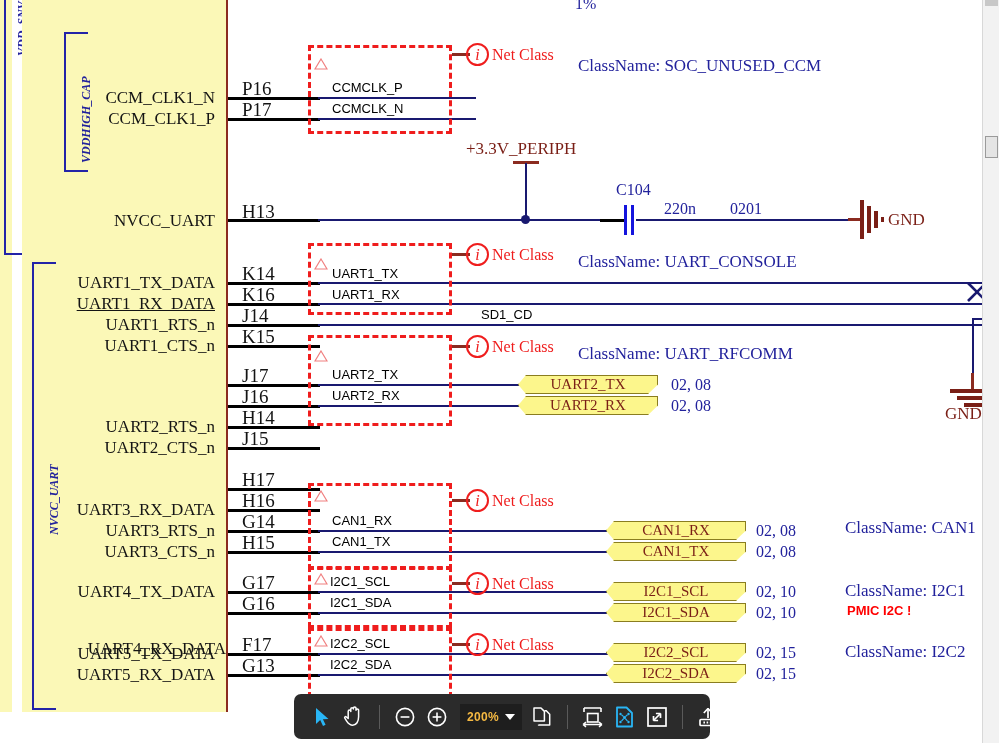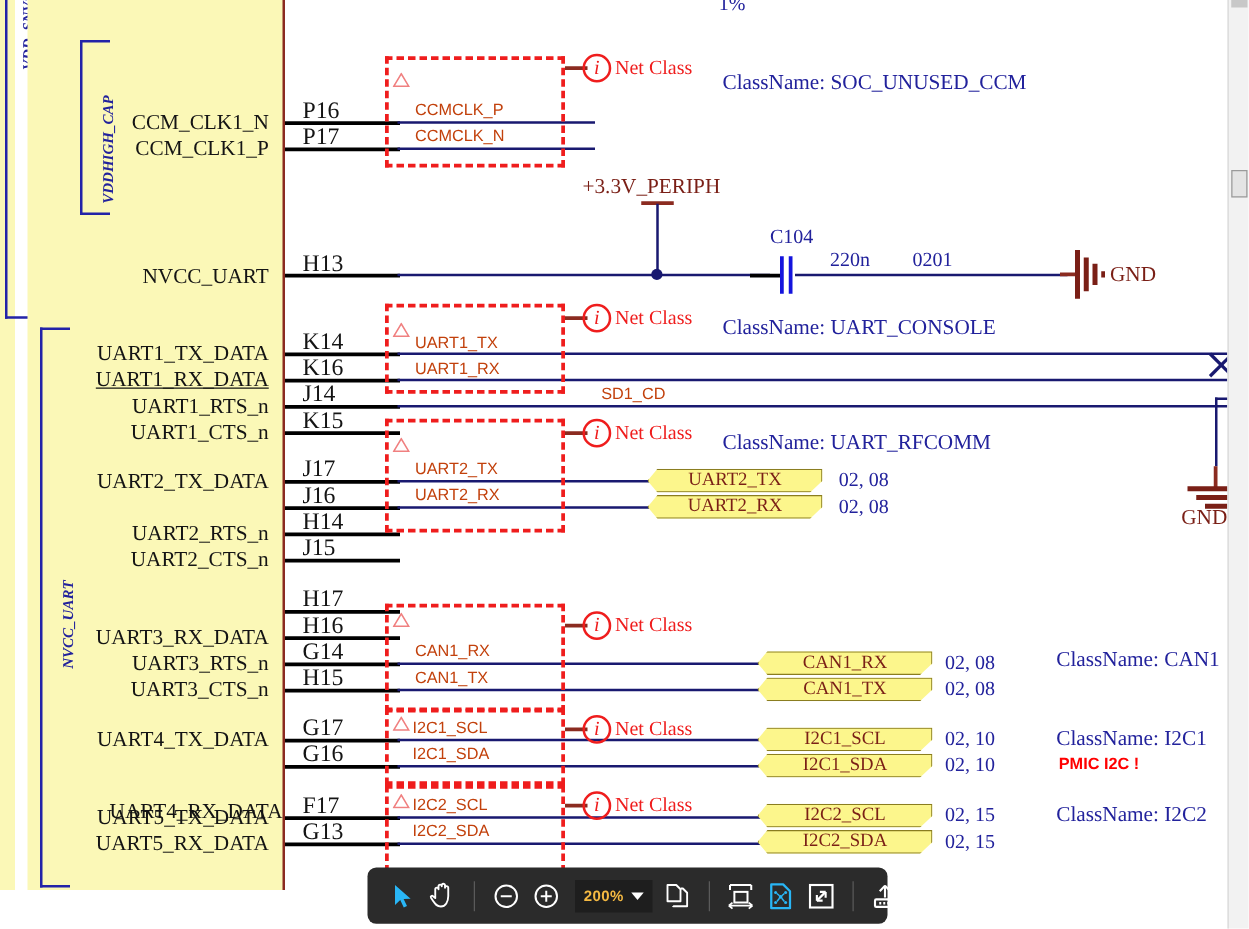--- a/index.html
+++ b/index.html
@@ -34,21 +34,21 @@
     background: #fbf8b7; border-right: 2px solid #8b2b20;
   }
   .chip-body.left-edge { left: 0px; width: 12px; border-right: none; }
 
   
   .t { position: absolute; white-space: nowrap; line-height: 1; }
   .pinname { font-size: 17px; color: #141414; text-align: right;
              font-family: "Liberation Serif", serif; }
   .pinnum  { font-size: 19px; color: #141414;
              font-family: "Liberation Serif", serif; }
-  .netlabel{ font-size: 13px; color: #c2410c;
+  .netlabel{ font-size: 13px; color: #000000;
              font-family: "Liberation Sans", sans-serif; }
   .classname { font-size: 17px; color: #22229c;
                font-family: "Liberation Serif", serif; }
   .netclass-txt { font-size: 16px; color: #ef1d1d;
                   font-family: "Liberation Serif", serif; }
   .powername { font-size: 17px; color: #7a1f16;
                font-family: "Liberation Serif", serif; }
   .val { font-size: 16px; color: #22229c;
          font-family: "Liberation Serif", serif; }
   .sheetref { font-size: 16px; color: #22229c;
@@ -237,21 +237,20 @@
     </svg>
 
     <div class="vwire-blue" style="left:972px; top:318px; height:55px;"></div>
     <div class="wire-blue" style="left:972px; top:318px; width:27px;"></div>
     <div class="wire-red" style="left:971px; top:373px; width:3px; height:18px;"></div>
     <div class="gnd-bar" style="left:950px; top:389px; width:46px; height:4px;"></div>
     <div class="gnd-bar" style="left:957px; top:396px; width:32px; height:4px;"></div>
     <div class="gnd-bar" style="left:964px; top:403px; width:18px; height:4px;"></div>
     <div class="t powername" style="left:945px; top:405px;">GND</div>
 
-    <div class="t pinname" style="left:30px; top:376px; width:185px;">UART2_TX_DATA</div>
     <div class="t pinname" style="left:30px; top:418px; width:185px;">UART2_RTS_n</div>
     <div class="t pinname" style="left:30px; top:439px; width:185px;">UART2_CTS_n</div>
     <div class="t pinnum" style="left:242px; top:366px;">J17</div>
     <div class="t pinnum" style="left:242px; top:387px;">J16</div>
     <div class="t pinnum" style="left:242px; top:408px;">H14</div>
     <div class="t pinnum" style="left:242px; top:429px;">J15</div>
     <div class="wire-blk" style="left:228px; top:384px; width:92px;"></div>
     <div class="wire-blk" style="left:228px; top:405px; width:92px;"></div>
     <div class="wire-blk" style="left:228px; top:426px; width:92px;"></div>
     <div class="wire-blk" style="left:228px; top:447px; width:92px;"></div>

